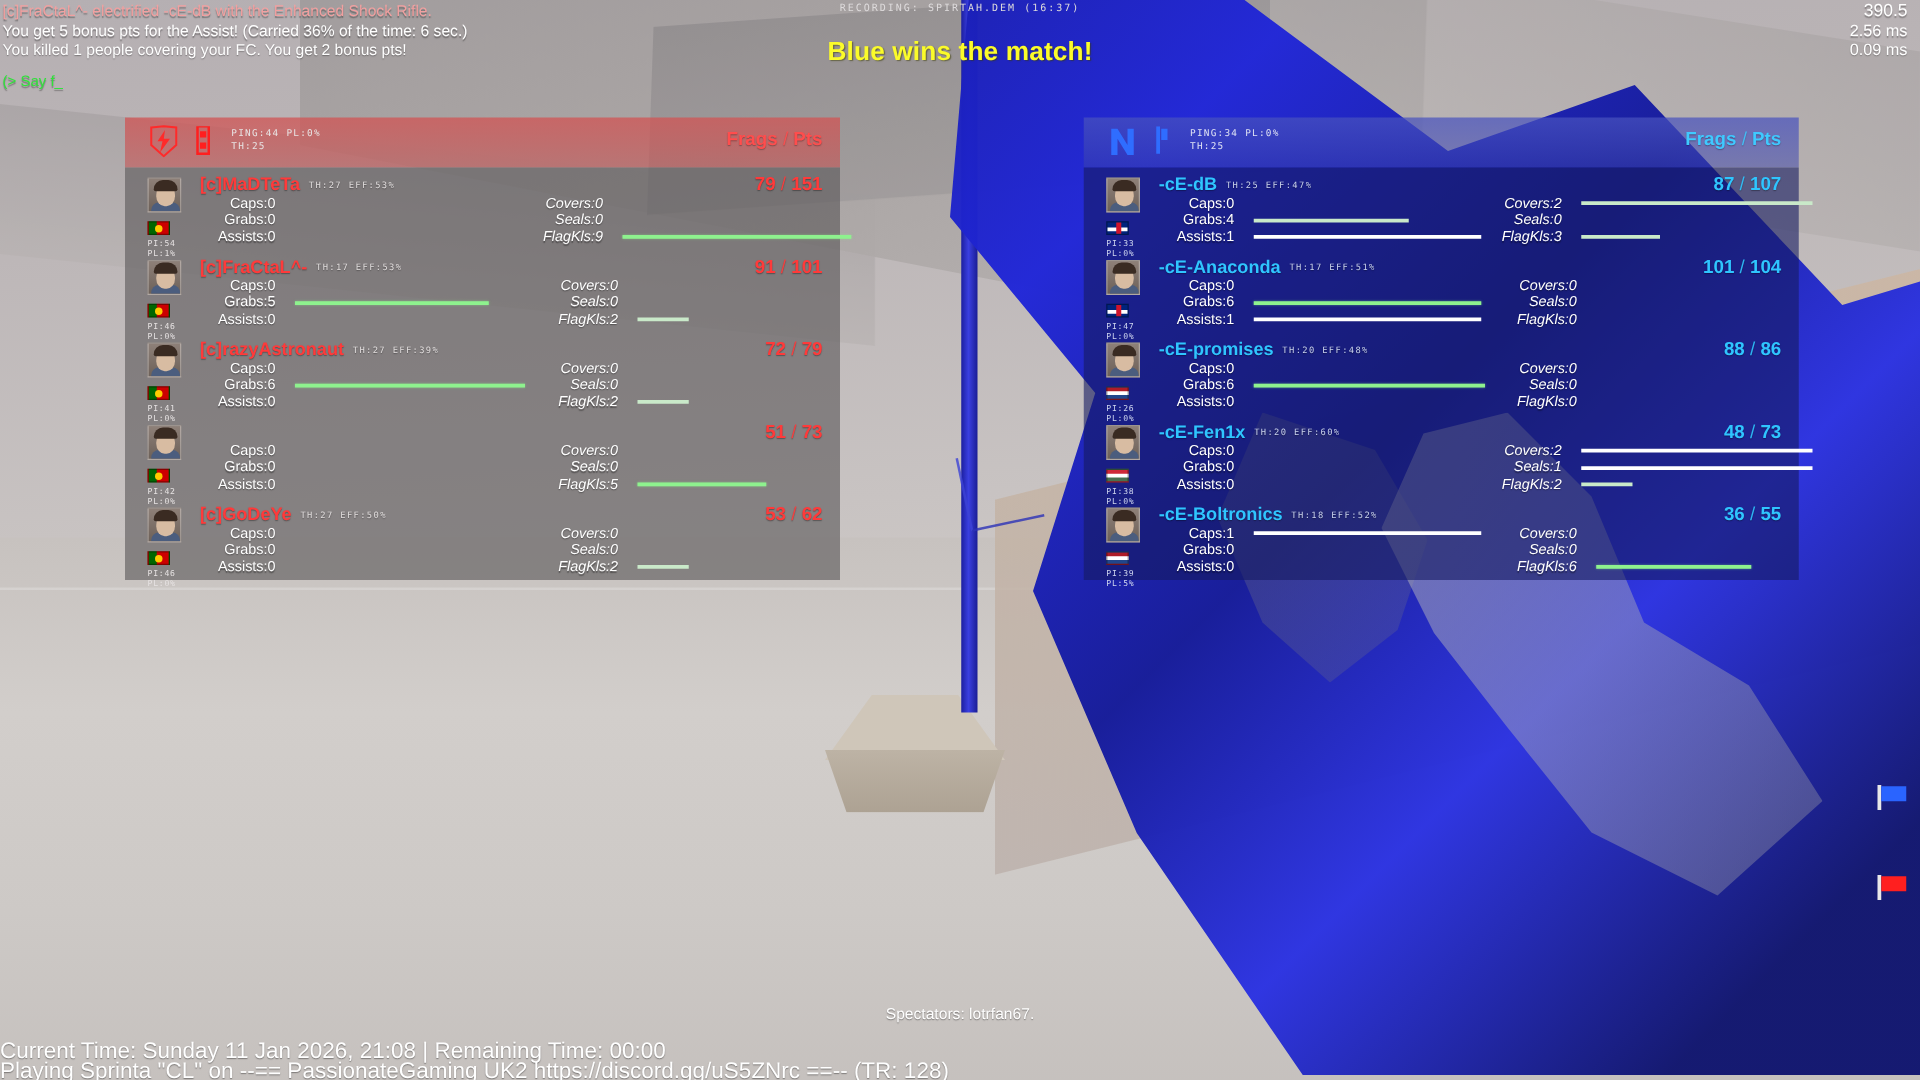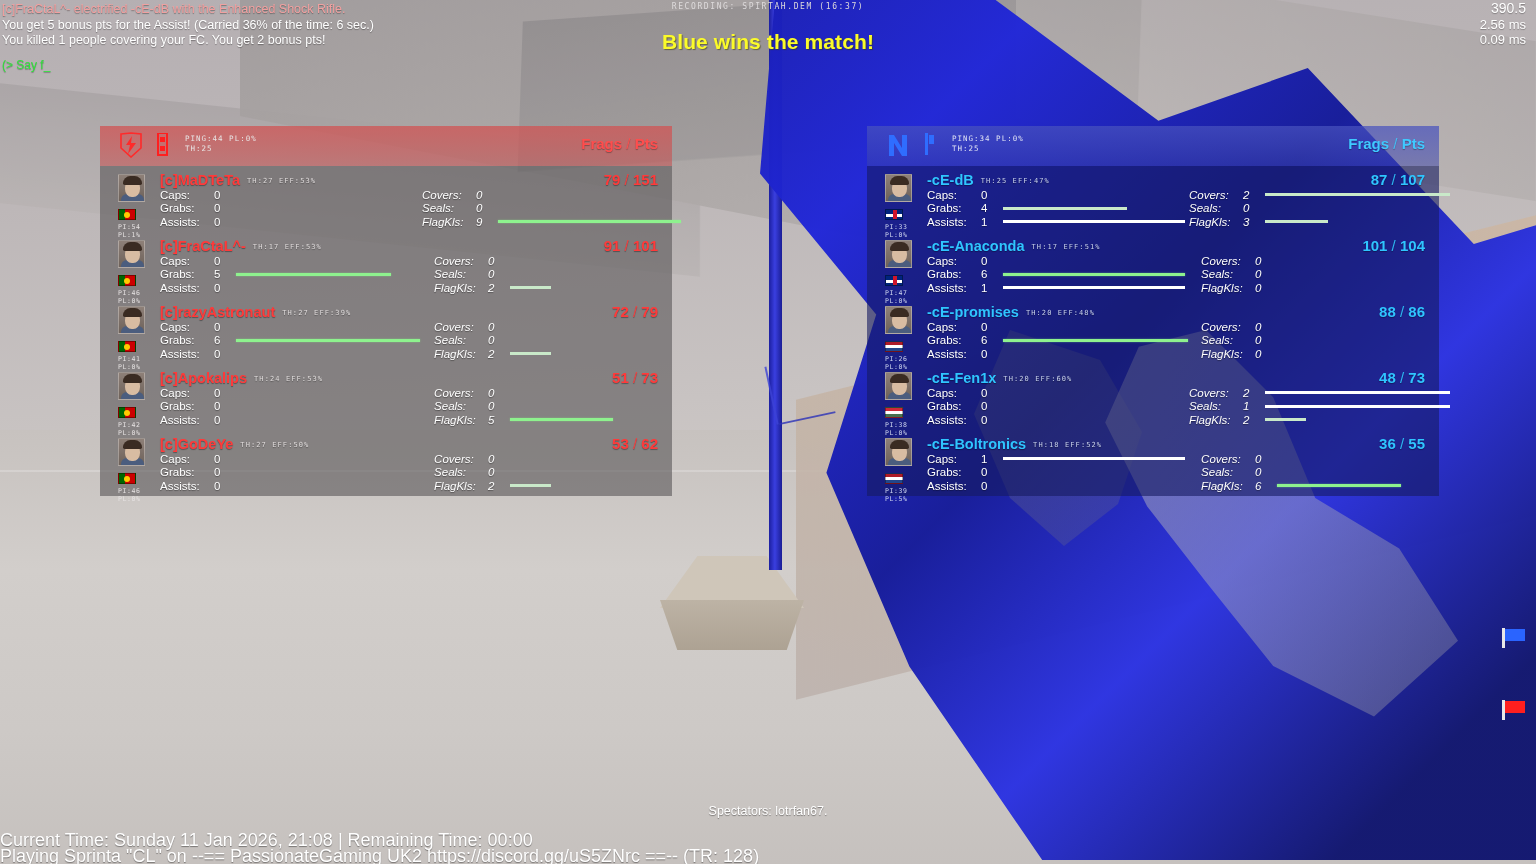--- a/index.html
+++ b/index.html
@@ -120,21 +120,21 @@
     text-transform: uppercase;
   }
   #perf {
     position: absolute; right: 10px; top: 1px; width: 120px;
     text-align: right; color: #ffffff; font-size: 13px; line-height: 15.5px;
     text-shadow: 0 1px 1px rgba(0,0,0,.3);
   }
   #perf .fps { font-size: 14px; }
 
   
-  .board { position: absolute; top: 94px; width: 572px; margin-top: 32px; }
+  .board { position: absolute; top: 94px; width: 572px; }
   #board-red  { left: 100px; }
   #board-blue { left: 867px; }
 
   .board-head {
     position: relative; height: 40px;
     display: flex; align-items: flex-start;
   }
   #board-red .board-head  { background: linear-gradient(180deg, rgba(208,86,86,.78), rgba(196,78,78,.55)); }
   #board-blue .board-head { background: linear-gradient(180deg, rgba(72,82,190,.72), rgba(58,66,170,.5)); }
 
@@ -253,21 +253,21 @@
     display: flex;
   }
   .statcol { position: relative; }
   .statcol.left  { width: 288px; }
   .statcol.right { width: 250px; font-style: italic; }
   .statline {
     height: 13.5px; display: flex; align-items: center;
     font-size: 11.5px; color: #ffffff;
     text-shadow: 0 1px 1px rgba(0,0,0,.4);
   }
-  .stat-label { width: 54px; flex: none; }
+  .stat-label { width: 54px; flex: none; text-align: right; }
   .stat-val   { width: 22px; flex: none; text-align: left; }
   .stat-bar   { height: 3px; flex: none; border-radius: 0; }
   .bar-green { background: #8ef28e; box-shadow: 0 0 2px rgba(140,255,140,.5); }
   .bar-white { background: #ffffff; }
   .bar-pale  { background: #c9e9c9; }
 
   
   #bottominfo {
     position: absolute; left: 0; bottom: 0; width: 1536px;
     text-align: left; color: #ffffff; font-size: 18px; line-height: 15.5px;
@@ -506,21 +506,20 @@
             <div class="face"></div>
             <div class="hair"></div>
           </div>
           <div class="country flag-pt"></div>
           <div class="pnet">
             <div>PI:42</div>
             <div>PL:0%</div>
           </div>
         </div>
         <div class="pmain">
-          <div class="pname"><span>[c]Apokalips</span><span class="meta">TH:24 EFF:53%</span></div>
           <div class="pscore"><span>51</span><span class="sep"> / </span><span>73</span></div>
           <div class="statcols">
             <div class="statcol left">
               <div class="statline">
                 <span class="stat-label">Caps:</span>
                 <span class="stat-val">0</span>
               </div>
               <div class="statline">
                 <span class="stat-label">Grabs:</span>
                 <span class="stat-val">0</span>

